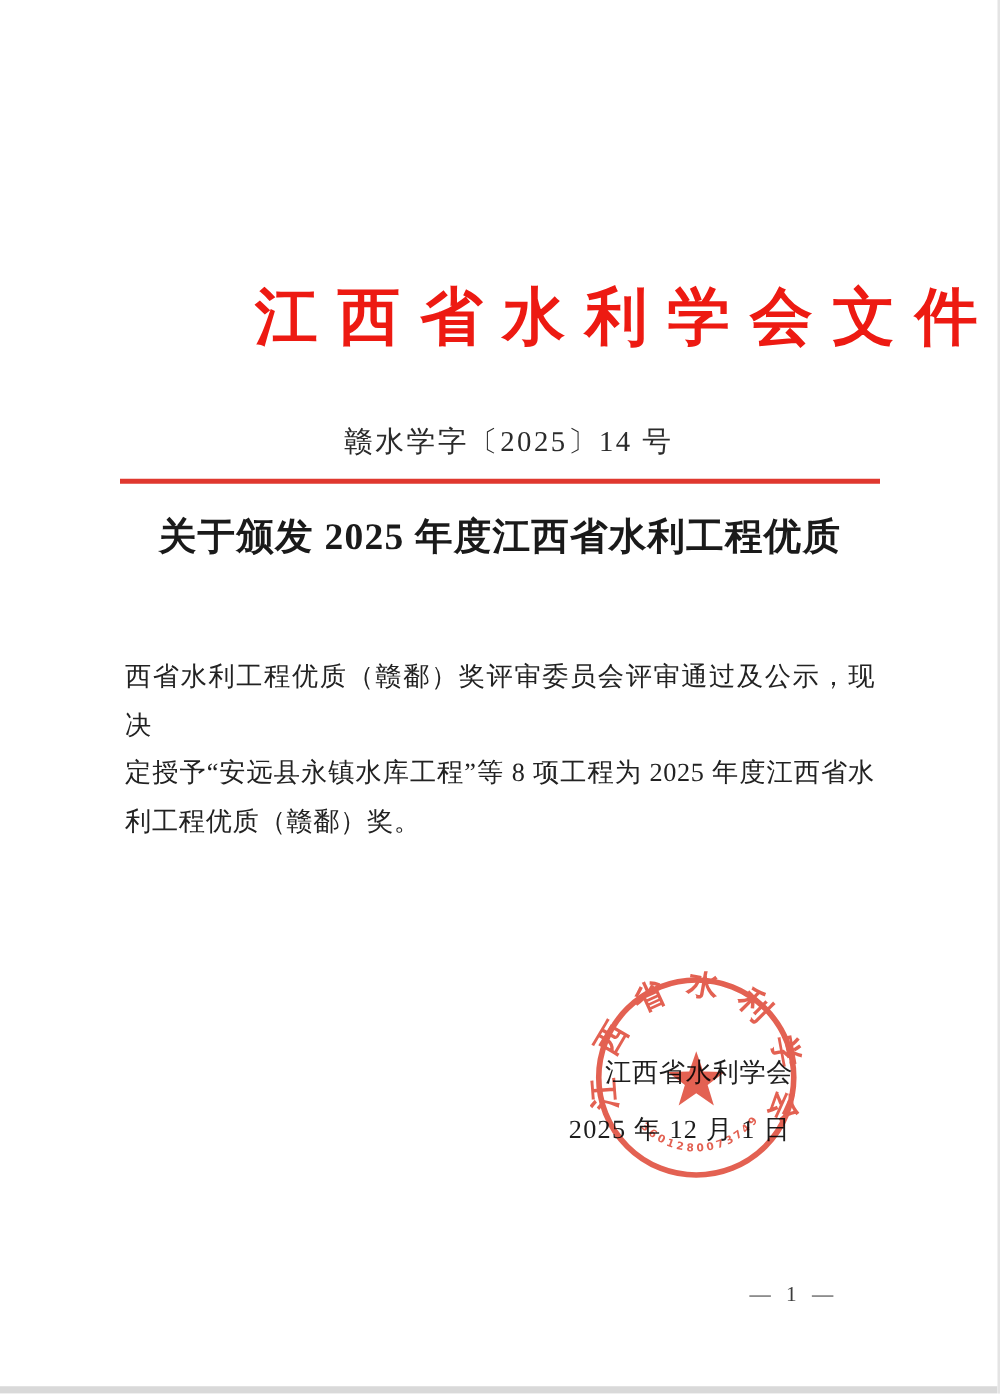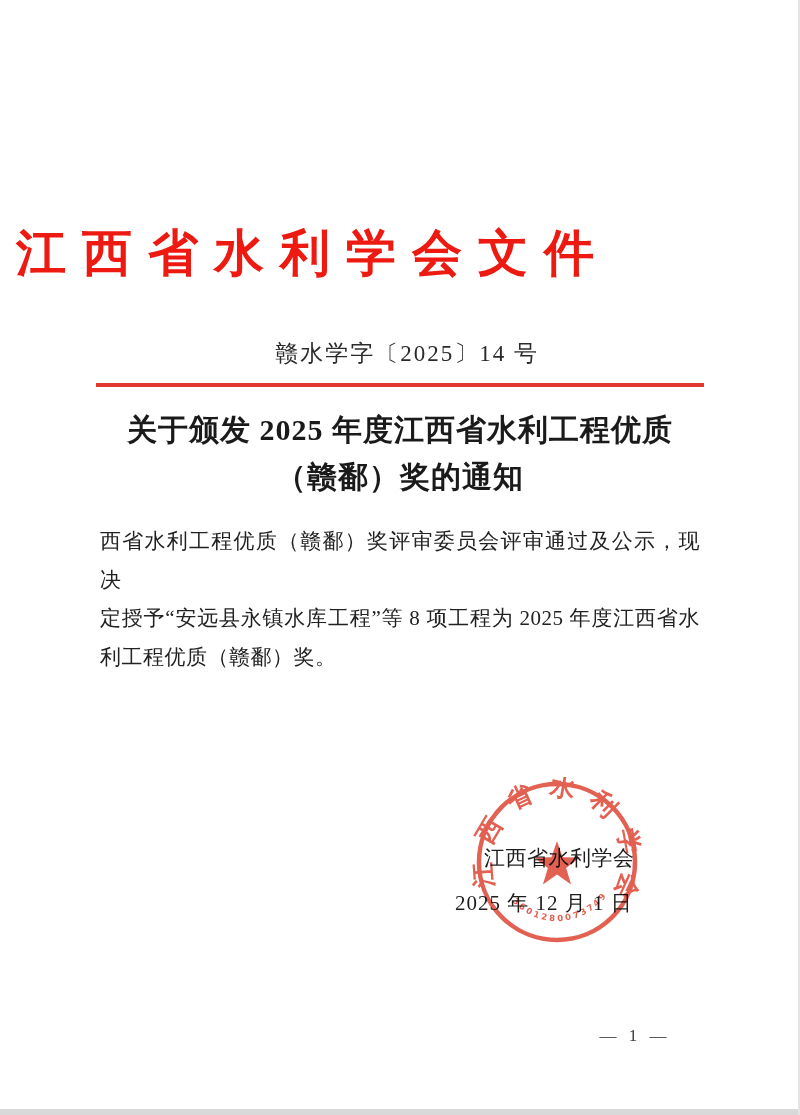--- a/index.html
+++ b/index.html
@@ -18,21 +18,21 @@
     position: absolute;
     left: 0; bottom: 0;
     width: 100%; height: 6px;
     background: #d9d9d9;
   }
 
   .header-title {
     position: absolute;
     top: 222px; left: 0;
     width: 100%;
-    text-align: left;
+    text-align: right;
     font-size: 50px;
     font-weight: bold;
     color: #ed1a12;
     letter-spacing: 16px;
     padding-left: 16px;
     line-height: 62px;
     white-space: nowrap;
   }
 
   .doc-number {
@@ -122,21 +122,20 @@
 <div class="page">
 
   <div class="header-title">江西省水利学会文件</div>
 
   <div class="doc-number">赣水学字〔2025〕14 号</div>
 
   <div class="red-rule"></div>
 
   <div class="notice-title">
     <div>关于颁发 2025 年度江西省水利工程优质</div>
-    <div>（赣鄱）奖的通知</div>
   </div>
 
   <div class="body-block">
     <div class="body-line fill">西省水利工程优质（赣鄱）奖评审委员会评审通过及公示，现决</div>
     <div class="body-line fill">定授予“安远县永镇水库工程”等 8 项工程为 2025 年度江西省水</div>
     <div class="body-line">利工程优质（赣鄱）奖。</div>
   </div>
 
   <div class="sign-org">江西省水利学会</div>
 

